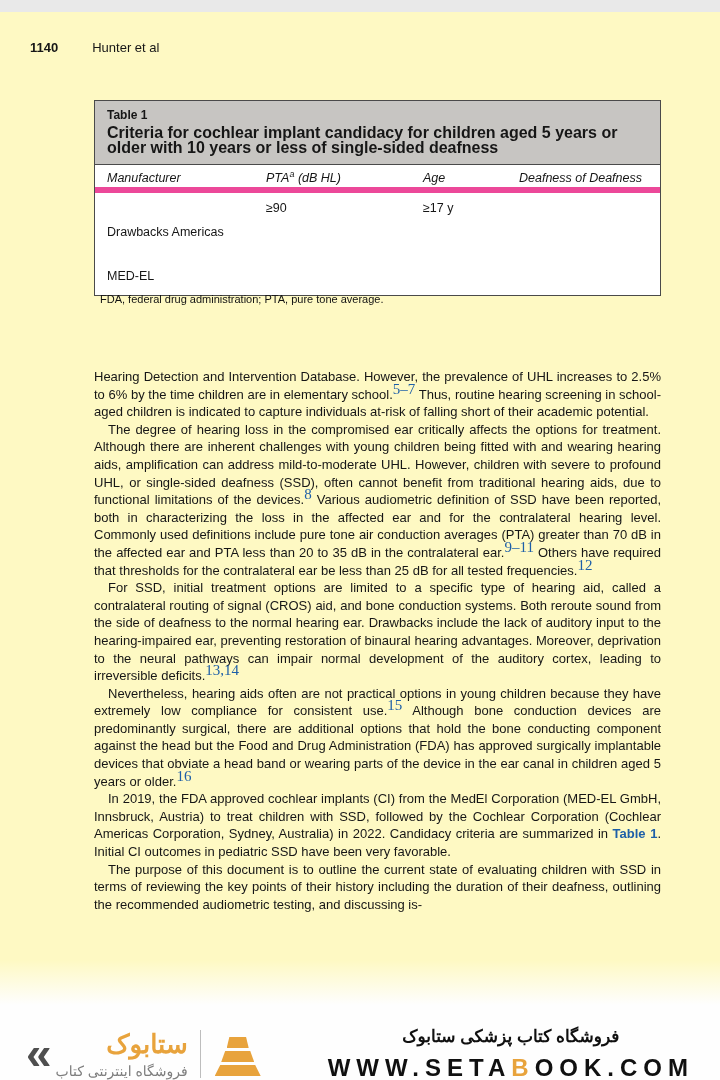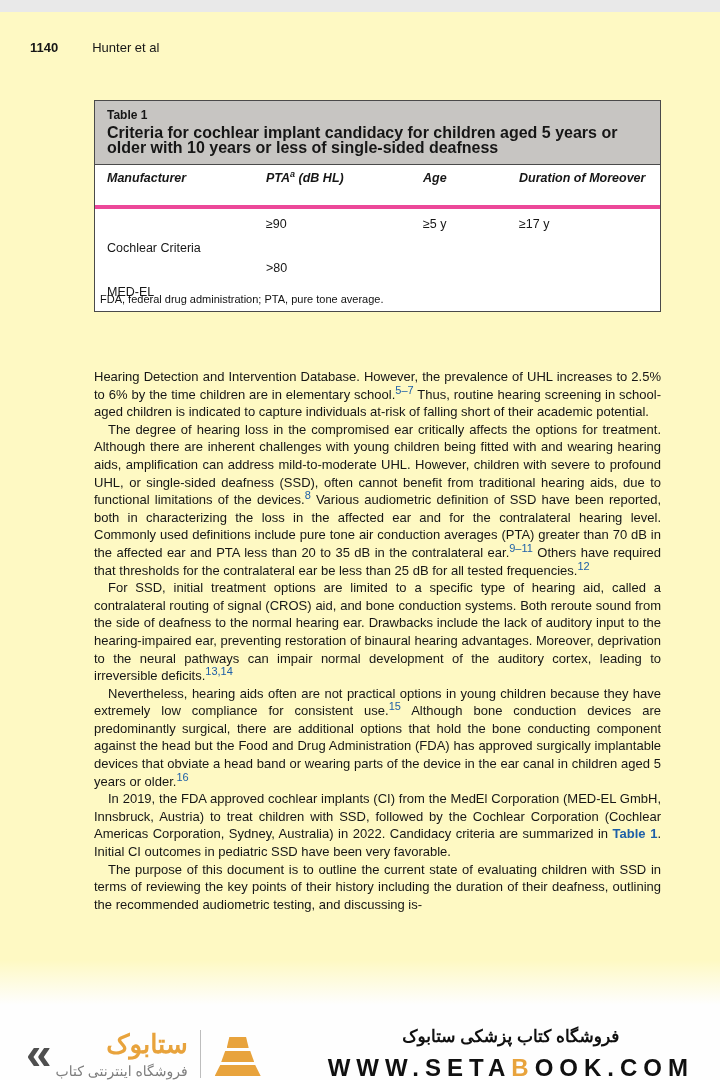--- a/index.html
+++ b/index.html
@@ -10,37 +10,37 @@
     font-family:"Liberation Sans", sans-serif; color:#161616;
   }
   
   .running-head { position:absolute; top:28px; left:30px; font-size:13px; }
   .pageno { font-weight:bold; margin-right:34px; }
   
   .tablebox { position:absolute; left:94px; top:88px; width:567px; border:1px solid #4a4a4a; background:#fff; }
   .tablehead { background:#c7c5c2; padding:7px 12px 9px; border-bottom:1px solid #4a4a4a; }
   .tlabel { font-weight:bold; font-size:12px; margin-bottom:3px; }
   .tcaption { font-weight:bold; font-size:16px; line-height:15px; }
-  .theader { display:grid; grid-template-columns:159px 157px 96px 1fr; padding:6px 12px 20px;
-             border-bottom:4px solid #ec4899; font-style:italic; font-weight:bold; font-size:12.5px; }
+  .theader { display:grid; grid-template-columns:159px 157px 96px 1fr; padding:6px 12px 2px;
+             border-bottom:6px solid #ec4899; font-style:italic; font-weight:normal; font-size:12.5px; }
   .tbody { padding:2px 12px 12px; }
   .trow { display:grid; grid-template-columns:159px 157px 96px 1fr; padding-top:6px; font-size:12.5px; }
   .trow .manu { padding-top:24px; }
   sup.supx { font-size:9px; vertical-align:super; line-height:0; }
   
   .footnotes { position:absolute; left:100px; top:280px; width:567px; font-size:11px; line-height:14px; color:#111; }
   .footnotes .fn { margin:0; }
   .footnotes sup { font-size:8px; vertical-align:super; line-height:0; margin-left:6px; }
   .footnotes .fn:first-child sup { margin-left:0; }
   
   .bodytext { position:absolute; left:94px; top:356px; width:567px; font-size:13px; line-height:17.6px;
               text-align:justify; color:#161616; }
   .para { margin:0; }
   .para.indent { text-indent:14px; }
-  sup.ref { color:#1d5fa8; font-size:11px; vertical-align:super; line-height:0; cursor:pointer; }
+  sup.ref { color:#1d5fa8; font-size:15px; vertical-align:super; line-height:0; cursor:pointer;font-family:Liberation Serif, serif; }
   b.tableref { color:#1d5fa8; font-weight:bold; cursor:pointer; }
   
   .fade { position:absolute; left:0; top:948px; width:100%; height:56px; pointer-events:none;
           background:linear-gradient(to bottom, rgba(254,254,254,0), #fefefe 80%); }
   
   .footer { position:absolute; left:0; top:1004px; width:100%; height:76px; background:#fefefe;
             display:flex; align-items:center; justify-content:space-between; padding:0 26px; }
   .logo-left { display:flex; align-items:center; }
   .chev { font-size:46px; color:#4f4f4f; font-weight:bold; line-height:0.9; margin-right:4px; }
   .logo-fa { color:#E8A33C; font-size:26px; font-weight:bold; direction:rtl; }
@@ -66,32 +66,30 @@
 
   <div class="tablebox">
     <div class="tablehead">
       <div class="tlabel">Table 1</div>
       <div class="tcaption">Criteria for cochlear implant candidacy for children aged 5 years or older with 10 years or less of single-sided deafness</div>
     </div>
     <div class="theader">
         <div class="th">Manufacturer</div>
         <div class="th">PTA<sup class="supx">a</sup> (dB HL)</div>
         <div class="th">Age</div>
-        <div class="th">Duration of Moreover</div>
+        <div class="th">Deafness of Deafness</div>
       </div>
     <div class="tbody">
         <div class="trow">
-          <div class="td manu">Cochlear Criteria</div>
+          <div class="td manu">Drawbacks Americas</div>
           <div class="td">≥90</div>
-          <div class="td">≥5 y</div>
           <div class="td">≥17 y</div>
         </div>
         <div class="trow">
           <div class="td manu">MED-EL</div>
-          <div class="td">&gt;80</div>
           <div class="td"></div>
           <div class="td"></div>
         </div>
       </div>
   </div>
 
   <div class="footnotes">
       <p class="fn">FDA, federal drug administration; PTA, pure tone average.</p>
     </div>
 

